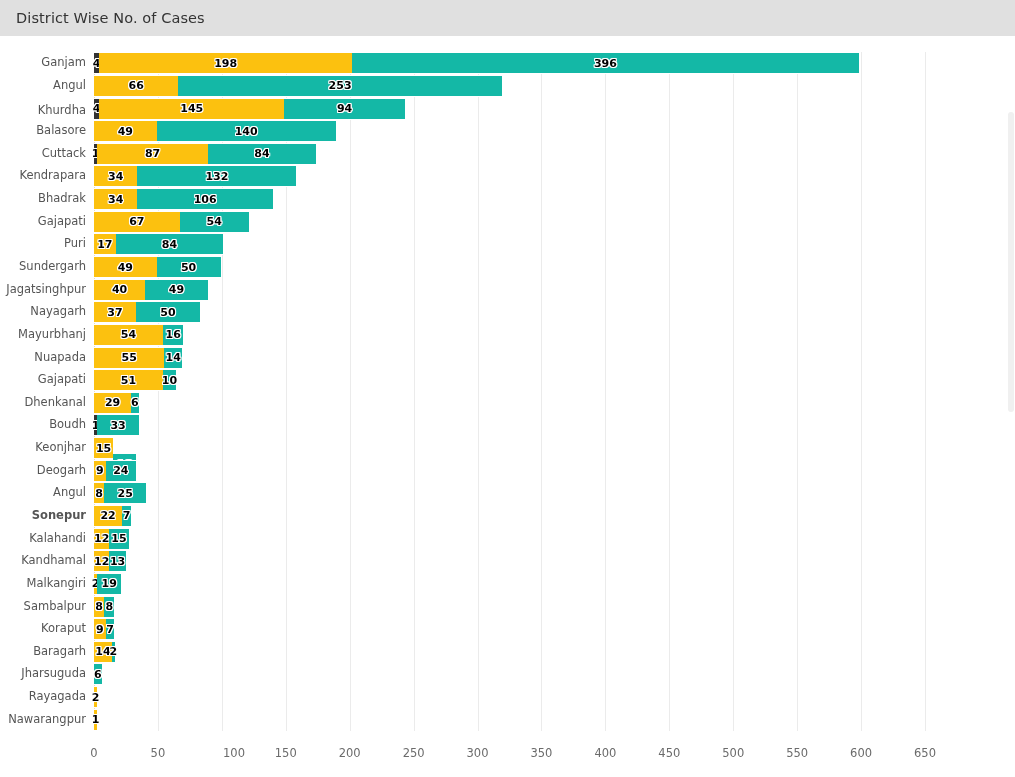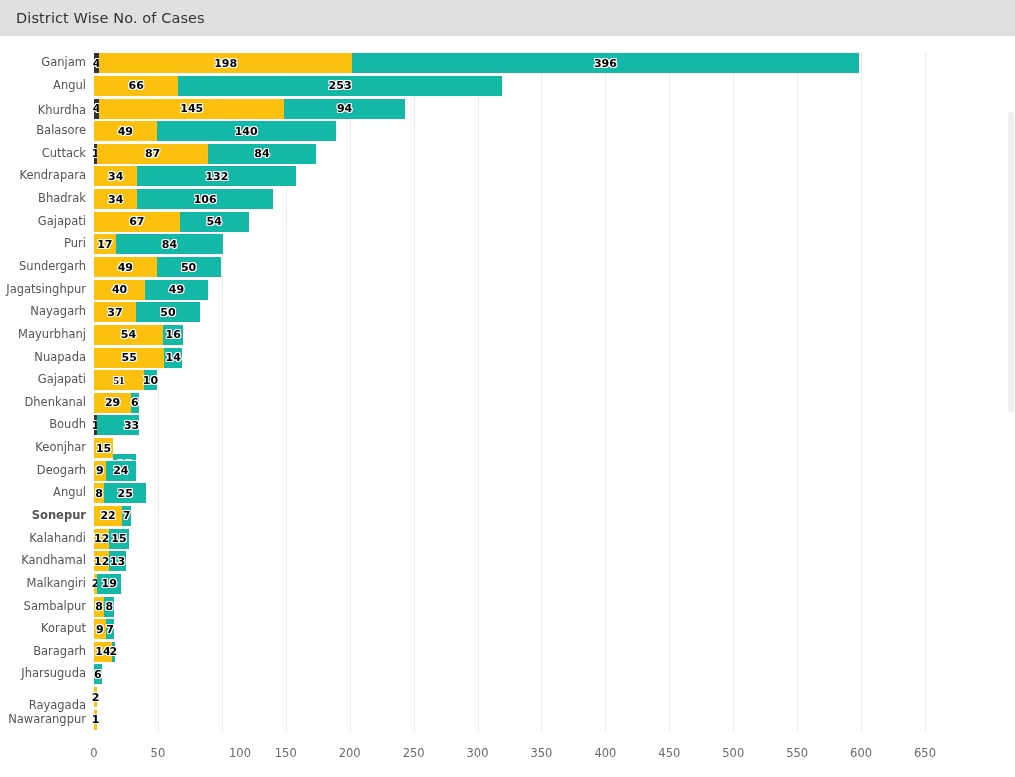--- a/index.html
+++ b/index.html
@@ -169,21 +169,21 @@
       <div class="ylabel" style="top: 412.717px;">Deogarh</div>
       <div class="ylabel" style="top: 435.35px;">Angul</div>
       <div class="ylabel" style="top: 457.983px; font-weight: bold;">Sonepur</div>
       <div class="ylabel" style="top: 480.617px;">Kalahandi</div>
       <div class="ylabel" style="top: 503.25px;">Kandhamal</div>
       <div class="ylabel" style="top: 525.883px;">Malkangiri</div>
       <div class="ylabel" style="top: 548.517px;">Sambalpur</div>
       <div class="ylabel" style="top: 571.15px;">Koraput</div>
       <div class="ylabel" style="top: 593.783px;">Baragarh</div>
       <div class="ylabel" style="top: 616.417px;">Jharsuguda</div>
-      <div class="ylabel" style="top: 639.05px; margin-top: 9px;">Rayagada</div>
+      <div class="ylabel" style="top: 639.05px;">Rayagada</div>
       <div class="ylabel" style="top: 661.683px;">Nawarangpur</div>
     </div>
 
   <div id="plot">
       <div class="gridline zero" style="left: 0px;"></div>
       <div class="gridline" style="left: 63.9231px;"></div>
       <div class="gridline" style="left: 127.846px;"></div>
       <div class="gridline" style="left: 191.769px;"></div>
       <div class="gridline" style="left: 255.692px;"></div>
       <div class="gridline" style="left: 319.615px;"></div>
@@ -310,40 +310,40 @@
       </div>
       <div class="row" style="top: 294.55px;">
         <div class="seg seg-active" style="width: 70.3154px;">
           <span class="seg-label">55</span>
         </div>
         <div class="seg seg-recovered" style="width: 17.8985px;">
           <span class="seg-label">14</span>
         </div>
       </div>
       <div class="row" style="top: 317.183px;">
-        <div class="seg seg-active" style="width: 50px; font-family: Liberation Serif, serif;">
+        <div class="seg seg-active" style="width: 69px;">
           <span class="seg-label">51</span>
         </div>
         <div class="seg seg-recovered" style="width: 12.7846px;">
           <span class="seg-label">10</span>
         </div>
       </div>
       <div class="row" style="top: 339.817px;">
         <div class="seg seg-active" style="width: 37.0754px;">
           <span class="seg-label">29</span>
         </div>
         <div class="seg seg-recovered" style="width: 7.67077px;">
           <span class="seg-label">6</span>
         </div>
       </div>
       <div class="row" style="top: 362.45px;">
         <div class="seg seg-deceased" style="width: 3px;">
           <span class="seg-label">1</span>
         </div>
-        <div class="seg seg-recovered" style="width: 42.1892px; justify-content: flex-end;">
+        <div class="seg seg-recovered" style="width: 42.1892px;">
           <span class="seg-label">33</span>
         </div>
       </div>
       <div class="row" style="top: 385.083px;">
         <div class="seg seg-active" style="width: 19.1769px;">
           <span class="seg-label">15</span>
         </div>
         <div class="seg seg-recovered" style="width: 23.0123px; margin-top: 16px;">
           <span class="seg-label">18</span>
         </div>
@@ -433,21 +433,21 @@
       <div class="row" style="top: 656.683px;">
         <div class="seg seg-active" style="width: 3px;">
           <span class="seg-label">1</span>
         </div>
       </div>
     </div>
 
   <div id="xaxis">
       <div class="xtick" style="left: 0px;">0</div>
       <div class="xtick" style="left: 63.9231px;">50</div>
-      <div class="xtick" style="left: 146px;">100</div>
+      <div class="xtick" style="left: 140px;">100</div>
       <div class="xtick" style="left: 191.769px;">150</div>
       <div class="xtick" style="left: 255.692px;">200</div>
       <div class="xtick" style="left: 319.615px;">250</div>
       <div class="xtick" style="left: 383.538px;">300</div>
       <div class="xtick" style="left: 447.462px;">350</div>
       <div class="xtick" style="left: 511.385px;">400</div>
       <div class="xtick" style="left: 575.308px;">450</div>
       <div class="xtick" style="left: 639.231px;">500</div>
       <div class="xtick" style="left: 703.154px;">550</div>
       <div class="xtick" style="left: 767.077px;">600</div>

